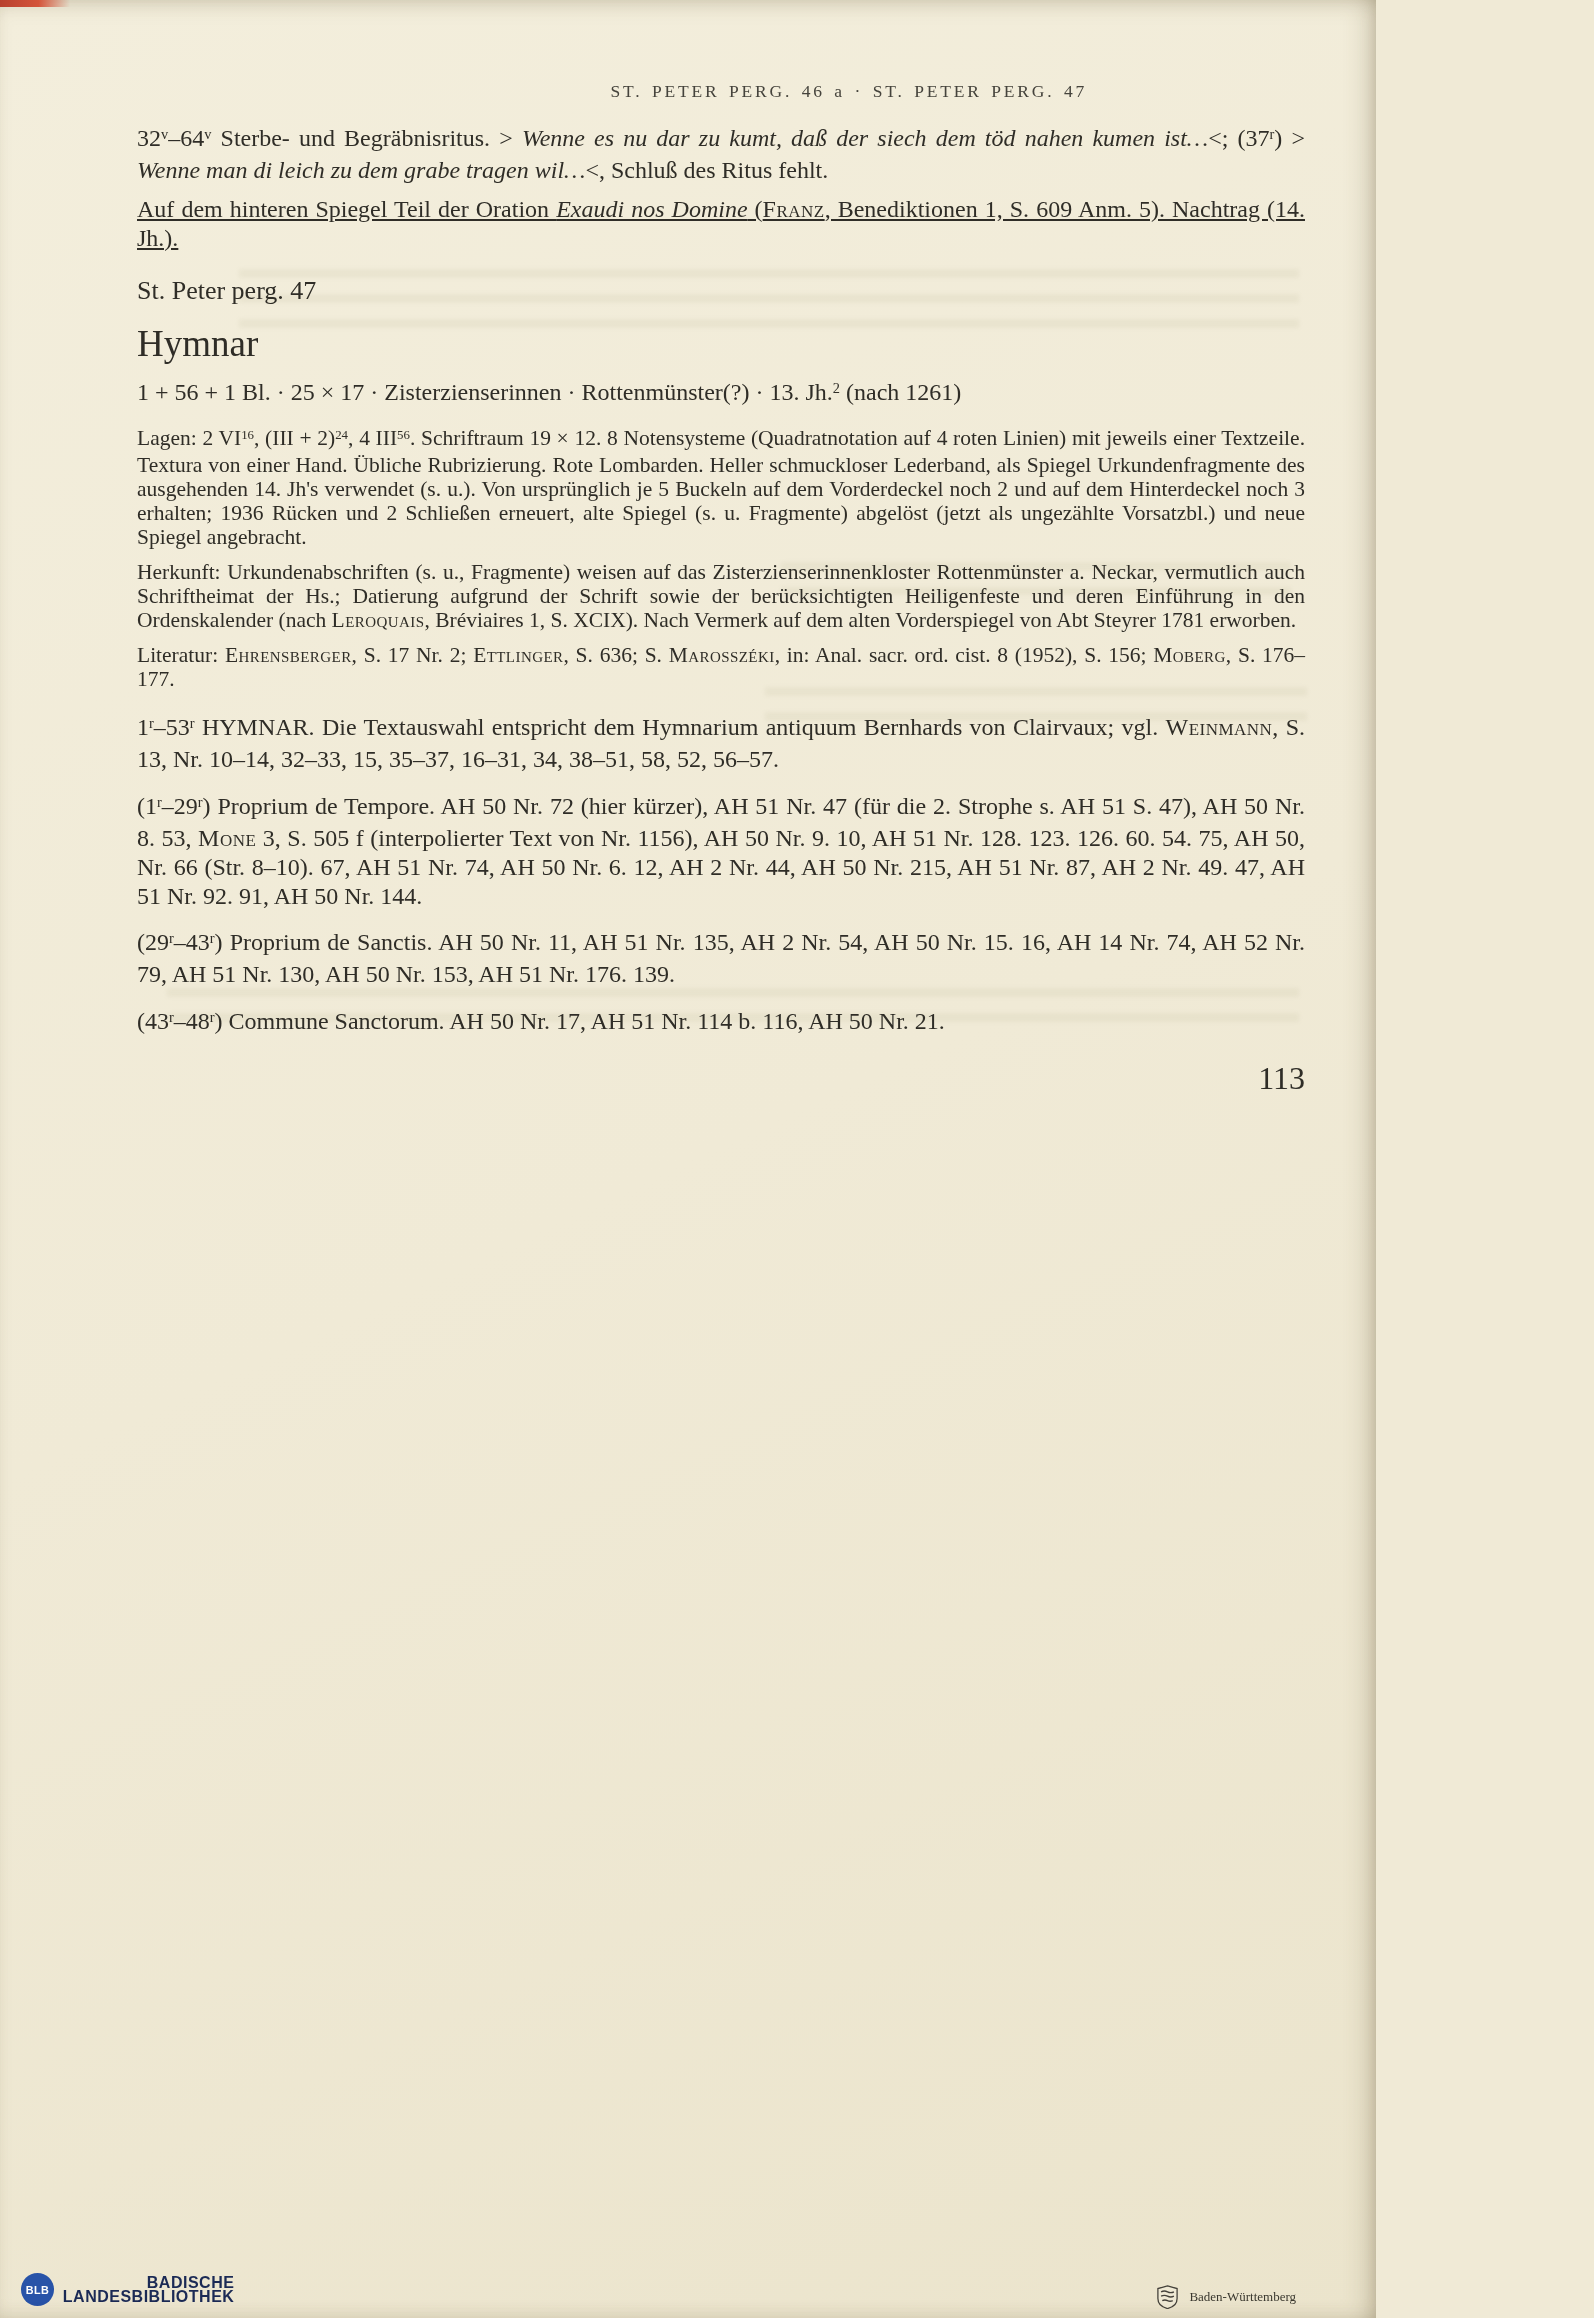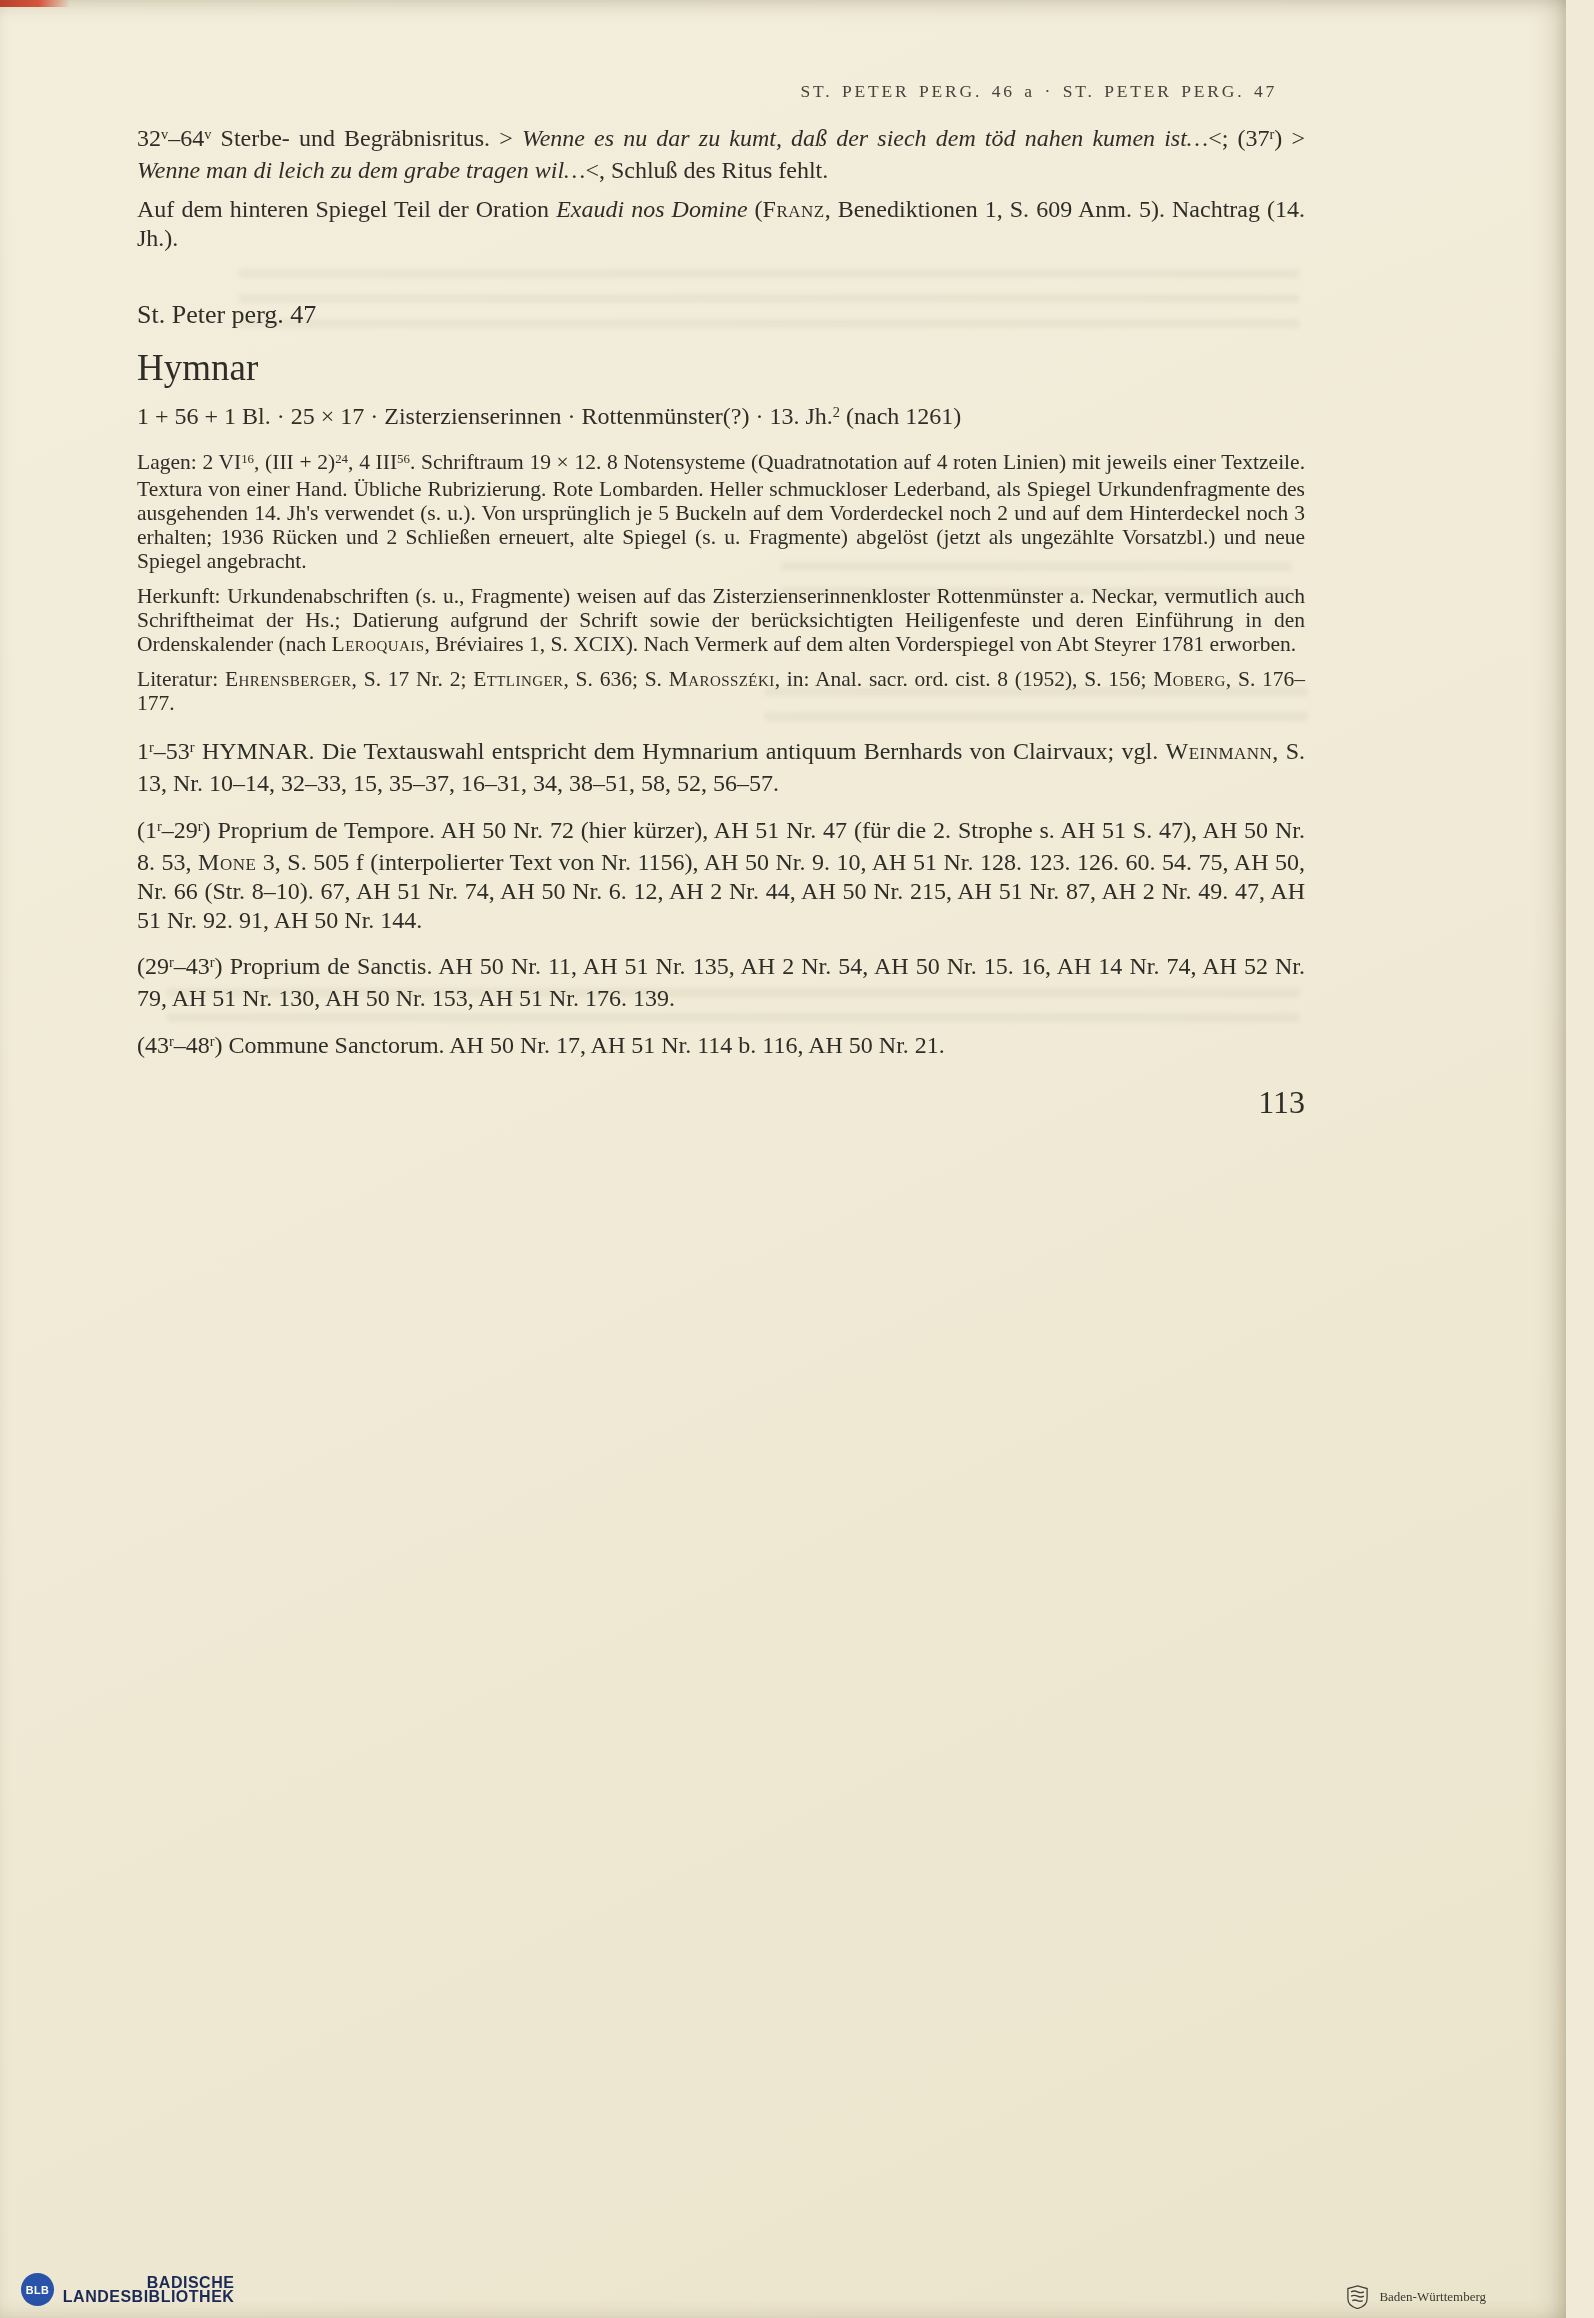--- a/index.html
+++ b/index.html
@@ -11,21 +11,21 @@
   }
   *{box-sizing:border-box;}
   html,body{margin:0;padding:0;}
   body{
     background:var(--page-background);
     font-family:"Liberation Serif","DejaVu Serif",serif;
     color:var(--ink);
   }
   .page{
     position:relative;
-    width:1566px;
+    width:1376px;
     height:2319px;
     overflow:hidden;
     background:linear-gradient(155deg,#f3eedc 0%,#f0ead6 50%,#ebe4cc 100%);
     padding-left:8px;
   }
   
   .page::before{
     content:'';
     position:absolute;
     inset:0;
@@ -77,21 +77,21 @@
     width:1168px;
     z-index:2;
   }
   p{margin:0;}
   .body{
     font-size:24px;
     line-height:29px;
     text-align:justify;
     margin-bottom:9.6px;
   }
-  .mb-section{margin-bottom:46px;}
+  .mb-section{margin-bottom:22px;text-decoration:underline;}
   .shelfmark{
     font-size:26px;
     line-height:32px;
     font-weight:normal;
     margin:0 0 17.5px 0;
   }
   .title{
     font-size:37px;
     line-height:40px;
     font-weight:normal;

